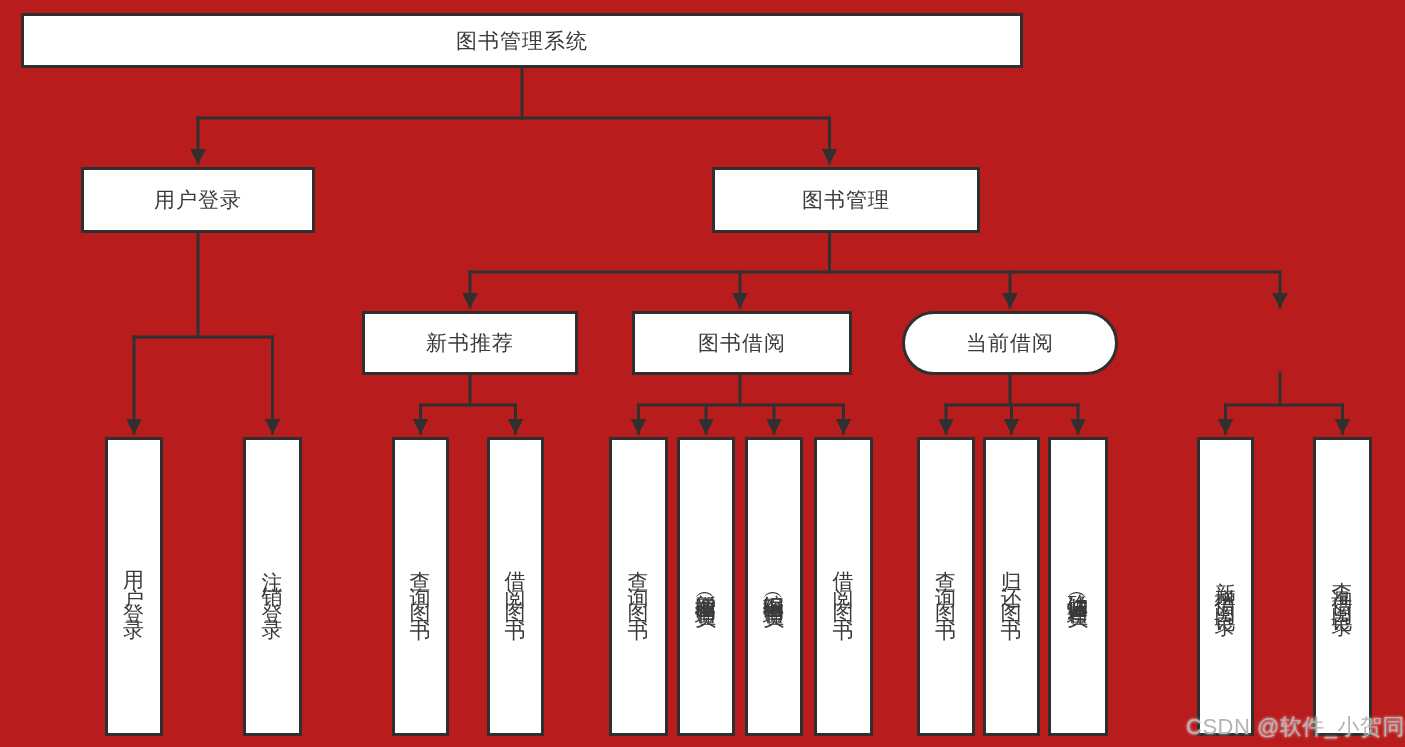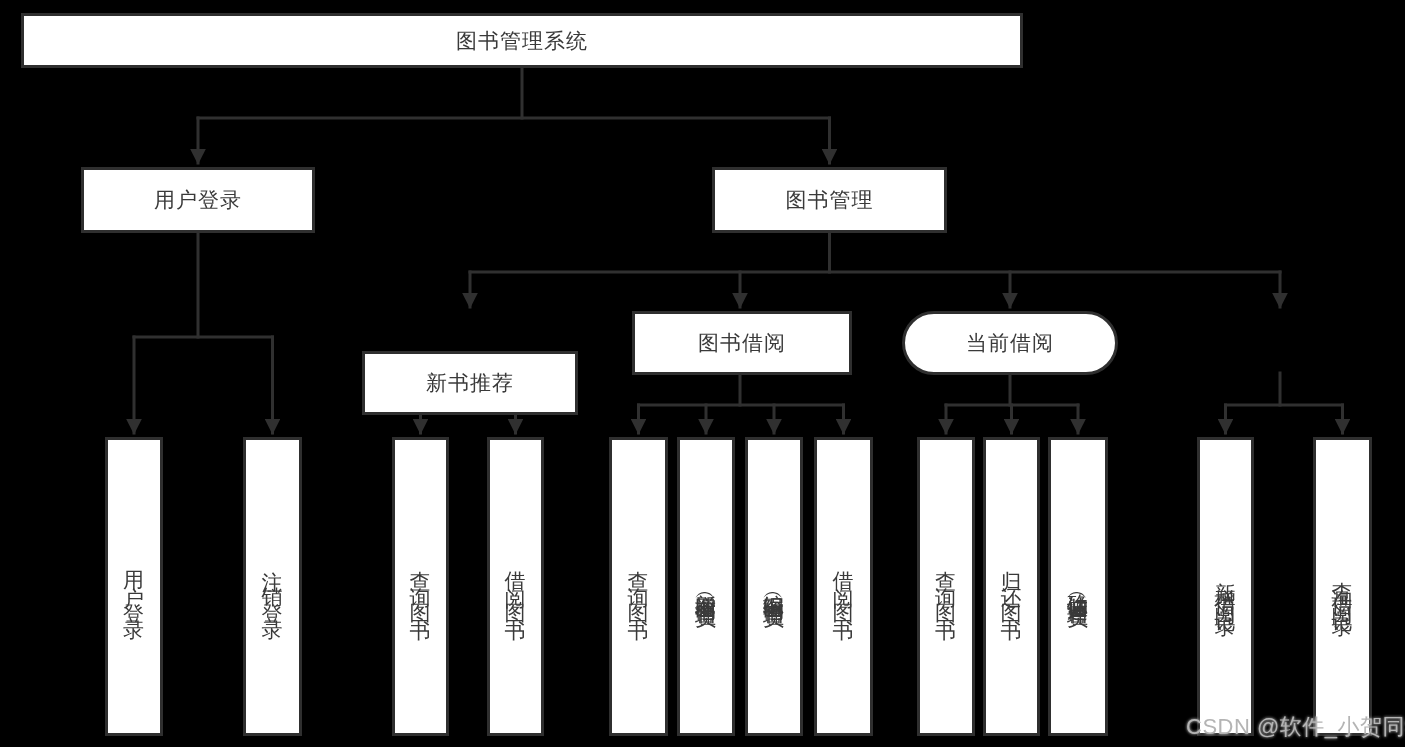--- a/index.html
+++ b/index.html
@@ -1,17 +1,17 @@
 <!DOCTYPE html>
 <html><head>
 <meta charset="utf-8">
 <style>
   html,body{margin:0;padding:0;background:#fff;}
   .stage{
-    position:relative;width:1405px;height:747px;background:#000000;overflow:hidden;
+    position:relative;width:1405px;height:747px;background:#b91c1c;overflow:hidden;
     font-family:"Liberation Sans",sans-serif;
   }
   #wires{position:absolute;left:0;top:0;z-index:1;}
   #nodes{position:absolute;left:0;top:0;width:100%;height:100%;z-index:2;}
   .node{
     position:absolute;box-sizing:border-box;border:3px solid #2f2f2f;background:#fff;
     display:flex;align-items:center;justify-content:center;
     color:#3a3a3a;font-size:21px;letter-spacing:1px;line-height:1.2;
   }
   .node span{white-space:nowrap;}
@@ -76,24 +76,24 @@
       </div>
       <div class="node" style="left: 81px; top: 167px; width: 234px; height: 66px;">
         <span>用户登录</span>
       </div>
       <div class="node v" style="left: 105px; top: 437px; width: 58px; height: 299px;">
         <span>用户登录</span>
       </div>
       <div class="node v" style="left: 243px; top: 437px; width: 59px; height: 299px;">
         <span>注销登录</span>
       </div>
-      <div class="node" style="left: 712px; top: 167px; width: 235px; height: 66px;">
+      <div class="node" style="left: 712px; top: 167px; width: 268px; height: 66px;">
         <span>图书管理</span>
       </div>
-      <div class="node" style="left: 362px; top: 311px; width: 216px; height: 64px; margin-top: 40px;">
+      <div class="node" style="left: 362px; top: 311px; width: 216px; height: 64px;">
         <span>新书推荐</span>
       </div>
       <div class="node v" style="left: 392px; top: 437px; width: 57px; height: 299px;">
         <span>查询图书</span>
       </div>
       <div class="node v" style="left: 487px; top: 437px; width: 57px; height: 299px;">
         <span>借阅图书</span>
       </div>
       <div class="node" style="left: 632px; top: 311px; width: 220px; height: 64px;">
         <span>图书借阅</span>

